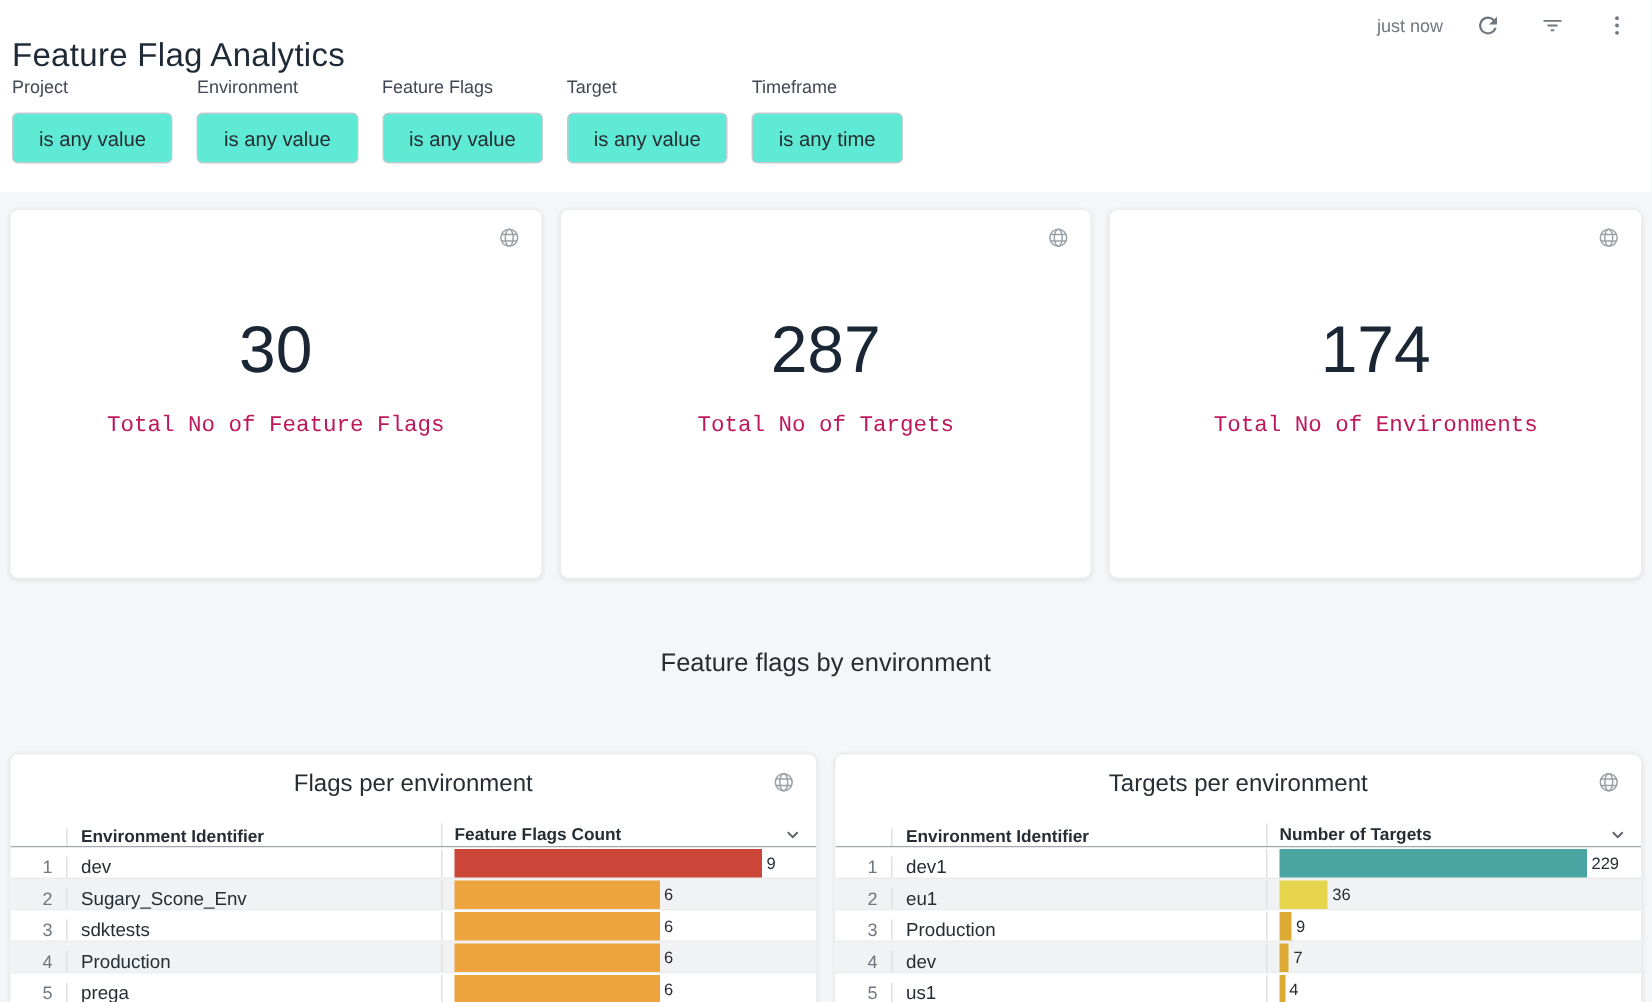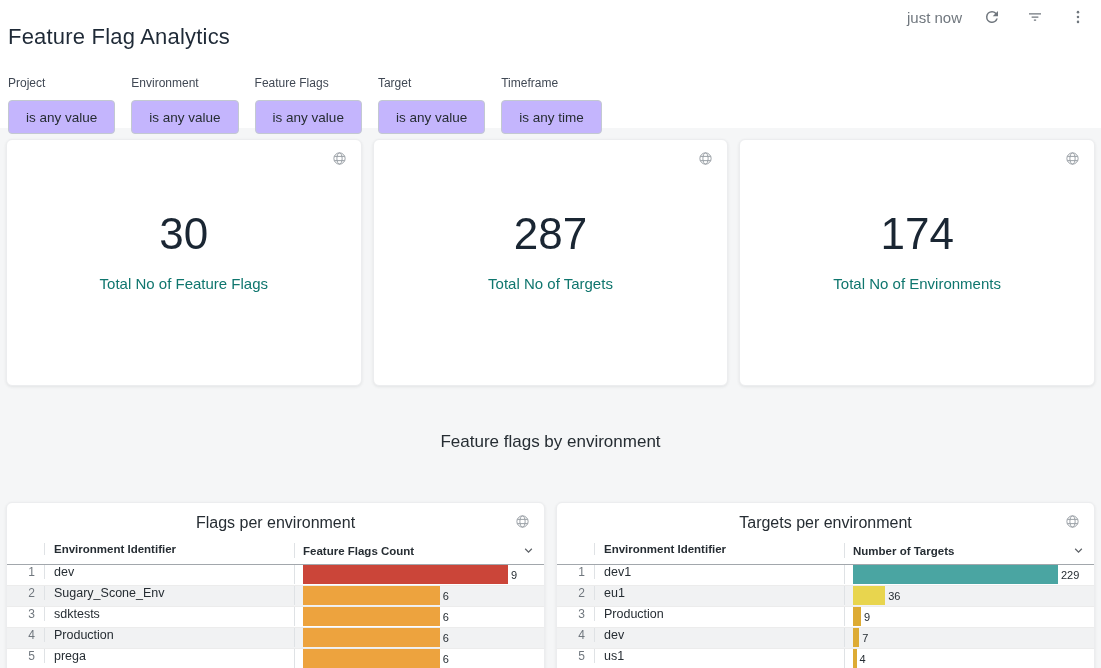--- a/index.html
+++ b/index.html
@@ -5,54 +5,54 @@
   * { margin:0; padding:0; box-sizing:border-box; }
   html,body { width:1101px; height:668px; overflow:hidden; }
   body {
     font-family: "Liberation Sans", "DejaVu Sans", sans-serif;
     background:#f5f6f7; color:#262d33;
   }
   
   .dash-header { background:#ffffff; height:128px; position:relative; padding-top:24px; }
   .dash-title { font-size:22px; font-weight:500; color:#1f2a37; margin-left:8px; letter-spacing:.2px; }
   .header-controls { position:absolute; top:8px; right:14px; display:flex; align-items:center; gap:25px; }
-  .refreshed { font-size:15px; color:#70777e; margin-right:-4px; }
+  .refreshed { font-size:12px; color:#70777e; margin-right:-4px; }
   .hicon { width:18px; height:18px; cursor:pointer; display:block; }
   .hicon svg { display:block; width:100%; height:100%; fill:#70777e; }
   
-  .filters { display:flex; margin:26px 8px 0; }
+  .filters { display:flex; margin:1px 8px 0; }
   .filter-group { margin-right:16px; }
   .filter-label { font-size:12px; color:#404854; margin-bottom:10px; }
   .filter-btn {
     display:inline-flex; align-items:center; justify-content:center;
-    height:34px; padding:0 17px; background:#c4b5fd;
+    height:34px; padding:0 17px; background:#5eead4;
     border:1px solid #c3c9d1; border-radius:4px;
     font-size:13.5px; color:#262d33; cursor:pointer; white-space:nowrap;text-align:right;
   }
   
   .dash-body { padding:11px 6px 0; }
   .tiles-row { display:grid; grid-template-columns:1fr 1fr 1fr; gap:11px; }
   .card {
     background:#fff; border-radius:6px; position:relative;
     box-shadow:0 1px 3px rgba(60,64,67,.10); border:1px solid #ecedef;
   }
   .tile { height:247px; display:flex; flex-direction:column; align-items:center; justify-content:center; }
   .tile-inner { transform:translateY(-11px); text-align:center; }
   .tile-value { font-size:44px; font-weight:500; color:#1a2633; line-height:1; }
-  .tile-label { font-size:15px; color:#0f766e; margin-top:19px; }
+  .tile-label { font-size:15px; color:#be185d; margin-top:19px;font-family:Liberation Mono, monospace; }
   .globe-btn { position:absolute; top:11px; right:14px; width:15px; height:15px; cursor:pointer; }
   .globe-btn svg { display:block; width:100%; height:100%; stroke:#9aa0a6; fill:none; stroke-width:1.6; }
   
   .section-title { text-align:center; font-size:17px; color:#262d33; margin:46px 0 50px; }
   
   .charts-row { display:grid; grid-template-columns:1fr 1fr; gap:11px; }
   .chart-card { height:220px; overflow:hidden; }
   .chart-title { text-align:center; font-size:16px; color:#262d33; padding-top:11px; height:40px; }
   .tbl { width:100%; font-size:12.5px; }
-  .trow, .thead { display:flex; align-items:flex-start; }
+  .trow, .thead { display:flex; align-items:flex-end; }
   .thead { height:22px; border-bottom:1px solid #a2a7ac; }
   .thead .cell { font-weight:bold; font-size:11.5px; display:flex; align-items:center; }
   .trow { height:21px; border-bottom:1px solid #ececec; background:#fff; }
   .trow.alt { background:#f1f2f3; }
   .cell { display:flex; align-items:center; }
   .c-num { width:37px; justify-content:flex-end; padding-right:9px; color:#70777e; font-size:12px; }
   .c-env { width:250px; padding-left:9px; border-left:1px solid #dfe2e5; cursor:pointer; }
   .c-bar { flex:1; padding-left:8px; border-left:1px solid #dfe2e5; position:relative; cursor:pointer; }
   .thead .c-bar { justify-content:space-between; padding-right:8px; }
   .bar { height:19px; flex:none; }

